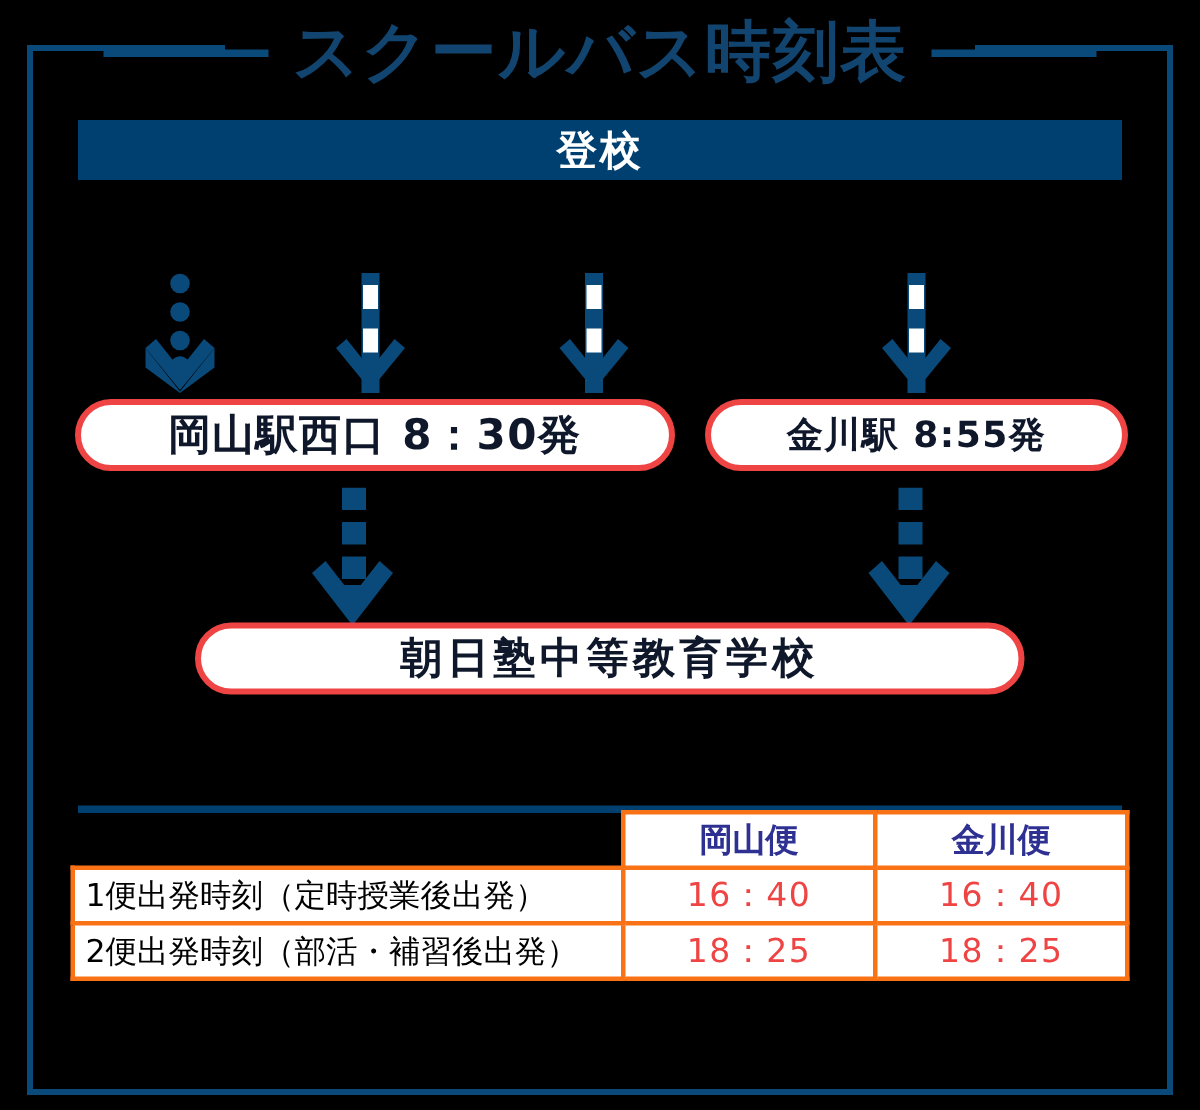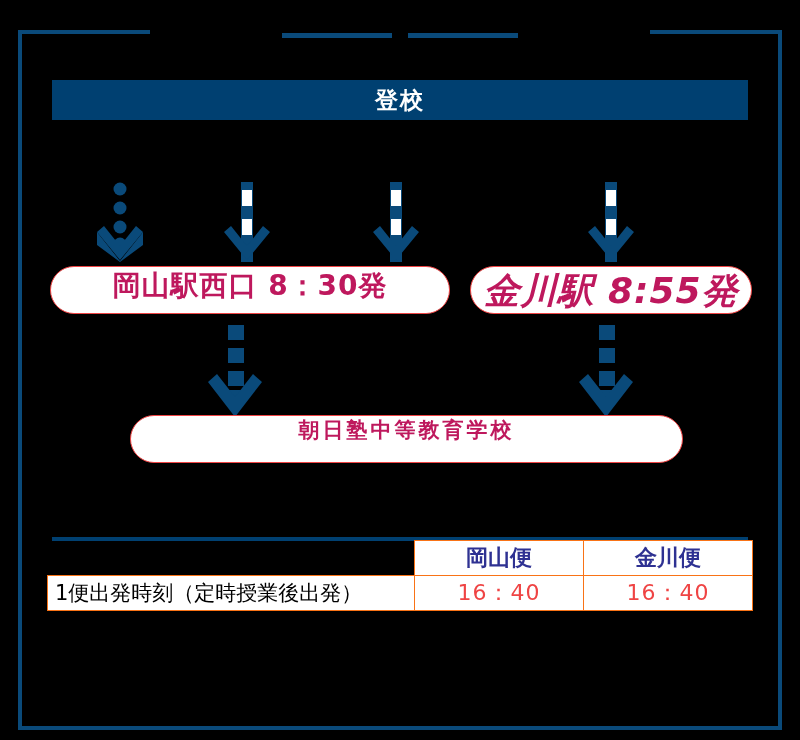--- a/index.html
+++ b/index.html
@@ -65,72 +65,72 @@
   }
 
   
   .section-bar {
     position: absolute;
     left: 52px;
     width: 696px;
     height: 40px;
     background: #004071;
     color: #ffffff;
-    font-size: 23px;
+    font-size: 27px;
     font-weight: bold;
     display: flex;
     align-items: center;
     justify-content: center;
     letter-spacing: 2px;
     font-family: "DejaVu Sans", "Liberation Sans", sans-serif;
   }
   #bar-touko { top: 80px; }
   #bar-geko  { top: 489px; margin-top: 48px; }
 
   
   .node-box {
     position: absolute;
     background: #ffffff;
-    border: 1px solid #ef4444;
+    border: 4px solid #ef4444;
     border-radius: 24px;
     display: flex;
-    align-items: flex-start;
+    align-items: center;
     justify-content: center;
-    color: #be185d;
+    color: #0f172a;
     font-weight: bold;
     box-sizing: border-box;
     font-family: "DejaVu Sans", "Liberation Sans", sans-serif;
   }
   #node-okayama {
     left: 50px;  top: 266px;  width: 400px; height: 48px;
     font-size: 28px; letter-spacing: 1px;
   }
   #node-kanagawa {
     left: 470px; top: 266px;  width: 282px; height: 48px;
-    font-size: 36px; letter-spacing: 1px; font-style: italic;
+    font-size: 24px; letter-spacing: 1px;
   }
   #node-school {
     left: 130px; top: 415px;  width: 553px; height: 48px;
-    font-size: 21px; letter-spacing: 3px;
+    font-size: 28px; letter-spacing: 3px;
   }
 
   
   .arrow { position: absolute; }
 
   
   #schedule-table {
     position: absolute;
     left: 47px;
     top: 540px;
     width: 706px;
     border-collapse: collapse;
     font-family: "DejaVu Sans", "Liberation Sans", sans-serif;
   }
   #schedule-table td, #schedule-table th {
-    border: 1px solid #f97316;
+    border: 3px solid #f97316;
     background: #ffffff;
     padding: 2px 4px;
     font-weight: normal;
     box-sizing: border-box;
   }
   #schedule-table .corner-cell {
     background: #000000;
     border: none;
   }
   #schedule-table th.col-head {
@@ -160,20 +160,21 @@
   .col-time   { width: 169px; }
 </style>
 </head>
 <body>
 
 <div id="frame"></div>
 <div id="frame-gap"></div>
 
 <div id="title-row">
   <span class="title-rule"></span>
+  <span id="title-text">スクールバス時刻表</span>
   <span class="title-rule"></span>
 </div>
 
 <div class="section-bar" id="bar-touko">登校</div>
 
 <svg class="arrow" style="left:96px; top:182px;" width="48" height="82" viewBox="0 0 48 82">
   <circle cx="24" cy="7" r="6.5" fill="#0a4a7a"></circle>
   <circle cx="24" cy="26" r="6.5" fill="#0a4a7a"></circle>
   <circle cx="24" cy="45" r="6.5" fill="#0a4a7a"></circle>
   <circle cx="24" cy="62" r="6.5" fill="#0a4a7a"></circle>
@@ -242,14 +243,19 @@
       <th class="col-head col-time">岡山便</th>
       <th class="col-head col-time">金川便</th>
     </tr>
   </thead>
   <tbody>
     <tr>
       <td class="row-label">1便出発時刻（定時授業後出発）</td>
       <td class="time-cell">16：40</td>
       <td class="time-cell">16：40</td>
     </tr>
+    <tr>
+      <td class="row-label">2便出発時刻（部活・補習後出発）</td>
+      <td class="time-cell">18：25</td>
+      <td class="time-cell">18：25</td>
+    </tr>
   </tbody>
 </table>
 
 </body></html>

